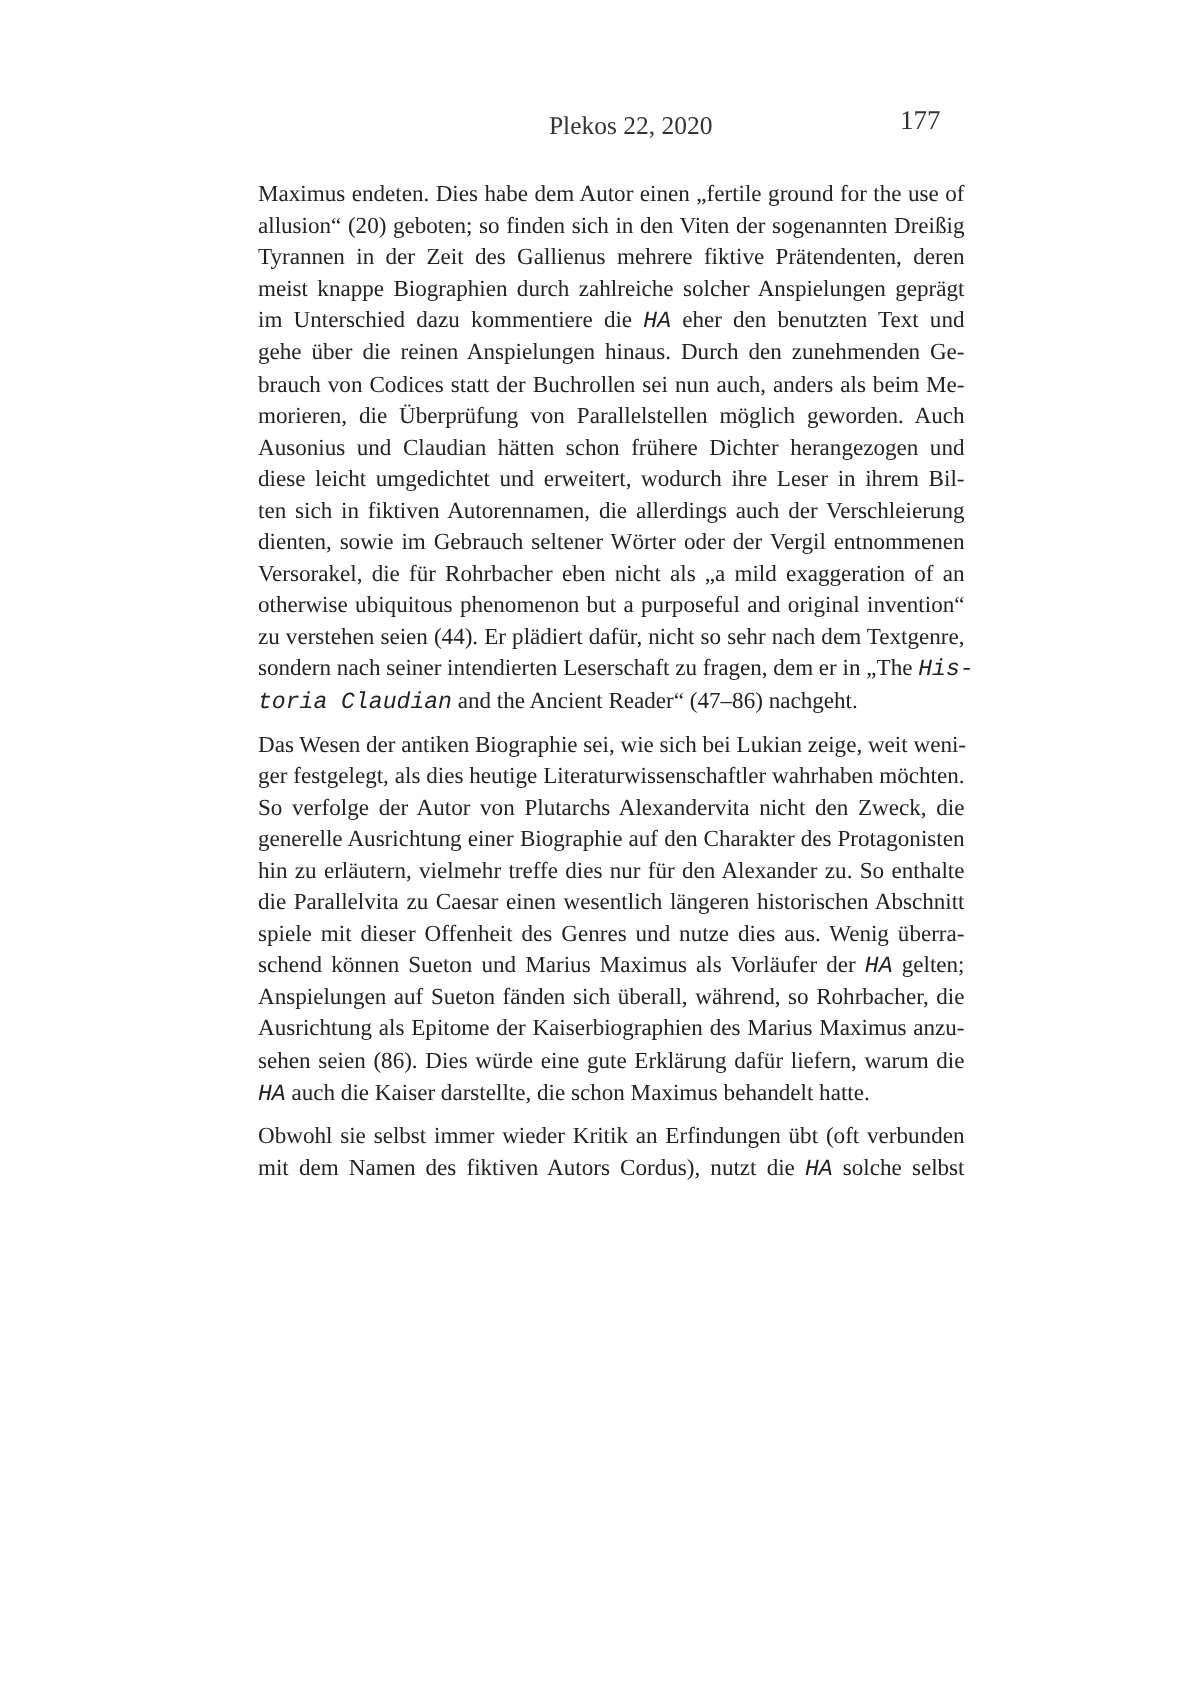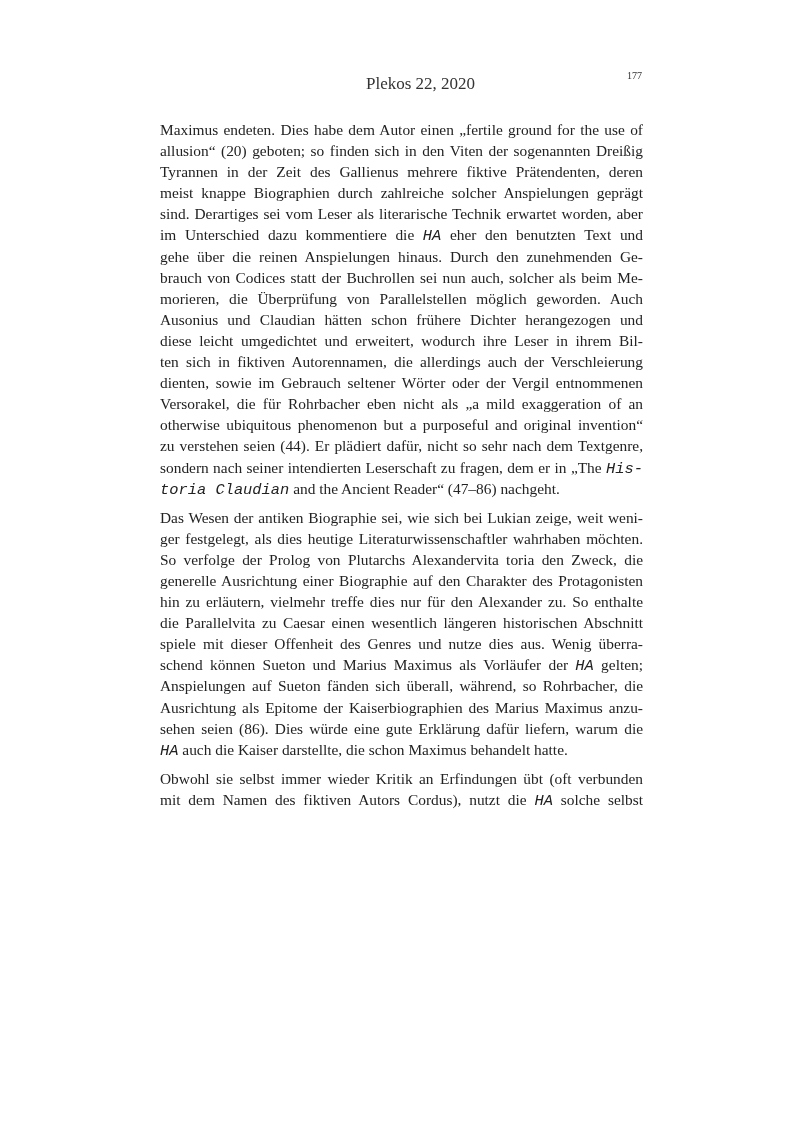--- a/index.html
+++ b/index.html
@@ -1,60 +1,59 @@
 <!DOCTYPE html>
 <html><head>
 <meta charset="utf-8">
 <style>
   html, body { margin: 0; padding: 0; background: #ffffff; }
   body { width: 799px; height: 1131px; position: relative; overflow: hidden; }
   .page { position: absolute; left: 0; top: 0; width: 799px; height: 1131px; background: #fff; }
   .running-head { position: absolute; top: 74px; left: 0; width: 799px; text-align: center;
     font-family: "Liberation Serif", "DejaVu Serif", serif; font-size: 17px; color: #333; padding-left: 21px; }
-  .page-number { position: absolute; top: 70px; left: 600px; width: 42px; text-align: right;
-    font-family: "Liberation Serif", "DejaVu Serif", serif; font-size: 10px; color: #333; }
+  .page-number { position: absolute; top: 70px; left: 600px; width: 42px; 
+    font-family: "Liberation Serif", "DejaVu Serif", serif; font-size: 18px; color: #333; }
   .body { position: absolute; left: 156px; top: 119px; width: 487px;
     font-family: "Liberation Serif", "DejaVu Serif", serif; font-size: 15.4px; line-height: 21.1px;
     color: #222; }
-  .para { margin: 0 0 8px 4px; text-align: justify; }
+  .para { margin: 0 0 8px 16px; text-align: justify; }
   .line { display: block; text-align: justify; text-align-last: justify; white-space: nowrap; height: 21.1px; }
   .line.last { text-align-last: left; }
   i { font-style: italic; font-family: Liberation Mono, monospace; }
 </style>
 </head>
 <body>
 
 <div class="page">
   <div class="running-head">Plekos 22, 2020</div>
   <div class="page-number">177</div>
   <div class="body" id="body">
       <div class="para">
         <span class="line">Maximus endeten. Dies habe dem Autor einen „fertile ground for the use of</span>
         <span class="line">allusion“ (20) geboten; so finden sich in den Viten der sogenannten Dreißig</span>
         <span class="line">Tyrannen in der Zeit des Gallienus mehrere fiktive Prätendenten, deren</span>
         <span class="line">meist knappe Biographien durch zahlreiche solcher Anspielungen geprägt</span>
-        <span class="line">sind. Derartiges sei vom Leser als literarische Technik erwartet worden, aber</span>
         <span class="line">im Unterschied dazu kommentiere die <i>HA</i> eher den benutzten Text und</span>
         <span class="line">gehe über die reinen Anspielungen hinaus. Durch den zunehmenden Ge-</span>
-        <span class="line">brauch von Codices statt der Buchrollen sei nun auch, solcher als beim Me-</span>
+        <span class="line">brauch von Codices statt der Buchrollen sei nun auch, anders als beim Me-</span>
         <span class="line">morieren, die Überprüfung von Parallelstellen möglich geworden. Auch</span>
         <span class="line">Ausonius und Claudian hätten schon frühere Dichter herangezogen und</span>
         <span class="line">diese leicht umgedichtet und erweitert, wodurch ihre Leser in ihrem Bil-</span>
         <span class="line">ten sich in fiktiven Autorennamen, die allerdings auch der Verschleierung</span>
         <span class="line">dienten, sowie im Gebrauch seltener Wörter oder der Vergil entnommenen</span>
         <span class="line">Versorakel, die für Rohrbacher eben nicht als „a mild exaggeration of an</span>
         <span class="line">otherwise ubiquitous phenomenon but a purposeful and original invention“</span>
         <span class="line">zu verstehen seien (44). Er plädiert dafür, nicht so sehr nach dem Textgenre,</span>
         <span class="line">sondern nach seiner intendierten Leserschaft zu fragen, dem er in „The <i>His-</i></span>
         <span class="line last"><i>toria Claudian</i> and the Ancient Reader“ (47–86) nachgeht.</span>
       </div>
       <div class="para">
         <span class="line">Das Wesen der antiken Biographie sei, wie sich bei Lukian zeige, weit weni-</span>
         <span class="line">ger festgelegt, als dies heutige Literaturwissenschaftler wahrhaben möchten.</span>
-        <span class="line">So verfolge der Prolog von Plutarchs Alexandervita toria den Zweck, die</span>
+        <span class="line">So verfolge der Autor von Plutarchs Alexandervita nicht den Zweck, die</span>
         <span class="line">generelle Ausrichtung einer Biographie auf den Charakter des Protagonisten</span>
         <span class="line">hin zu erläutern, vielmehr treffe dies nur für den Alexander zu. So enthalte</span>
         <span class="line">die Parallelvita zu Caesar einen wesentlich längeren historischen Abschnitt</span>
         <span class="line">spiele mit dieser Offenheit des Genres und nutze dies aus. Wenig überra-</span>
         <span class="line">schend können Sueton und Marius Maximus als Vorläufer der <i>HA</i> gelten;</span>
         <span class="line">Anspielungen auf Sueton fänden sich überall, während, so Rohrbacher, die</span>
         <span class="line">Ausrichtung als Epitome der Kaiserbiographien des Marius Maximus anzu-</span>
         <span class="line">sehen seien (86). Dies würde eine gute Erklärung dafür liefern, warum die</span>
         <span class="line last"><i>HA</i> auch die Kaiser darstellte, die schon Maximus behandelt hatte.</span>
       </div>

